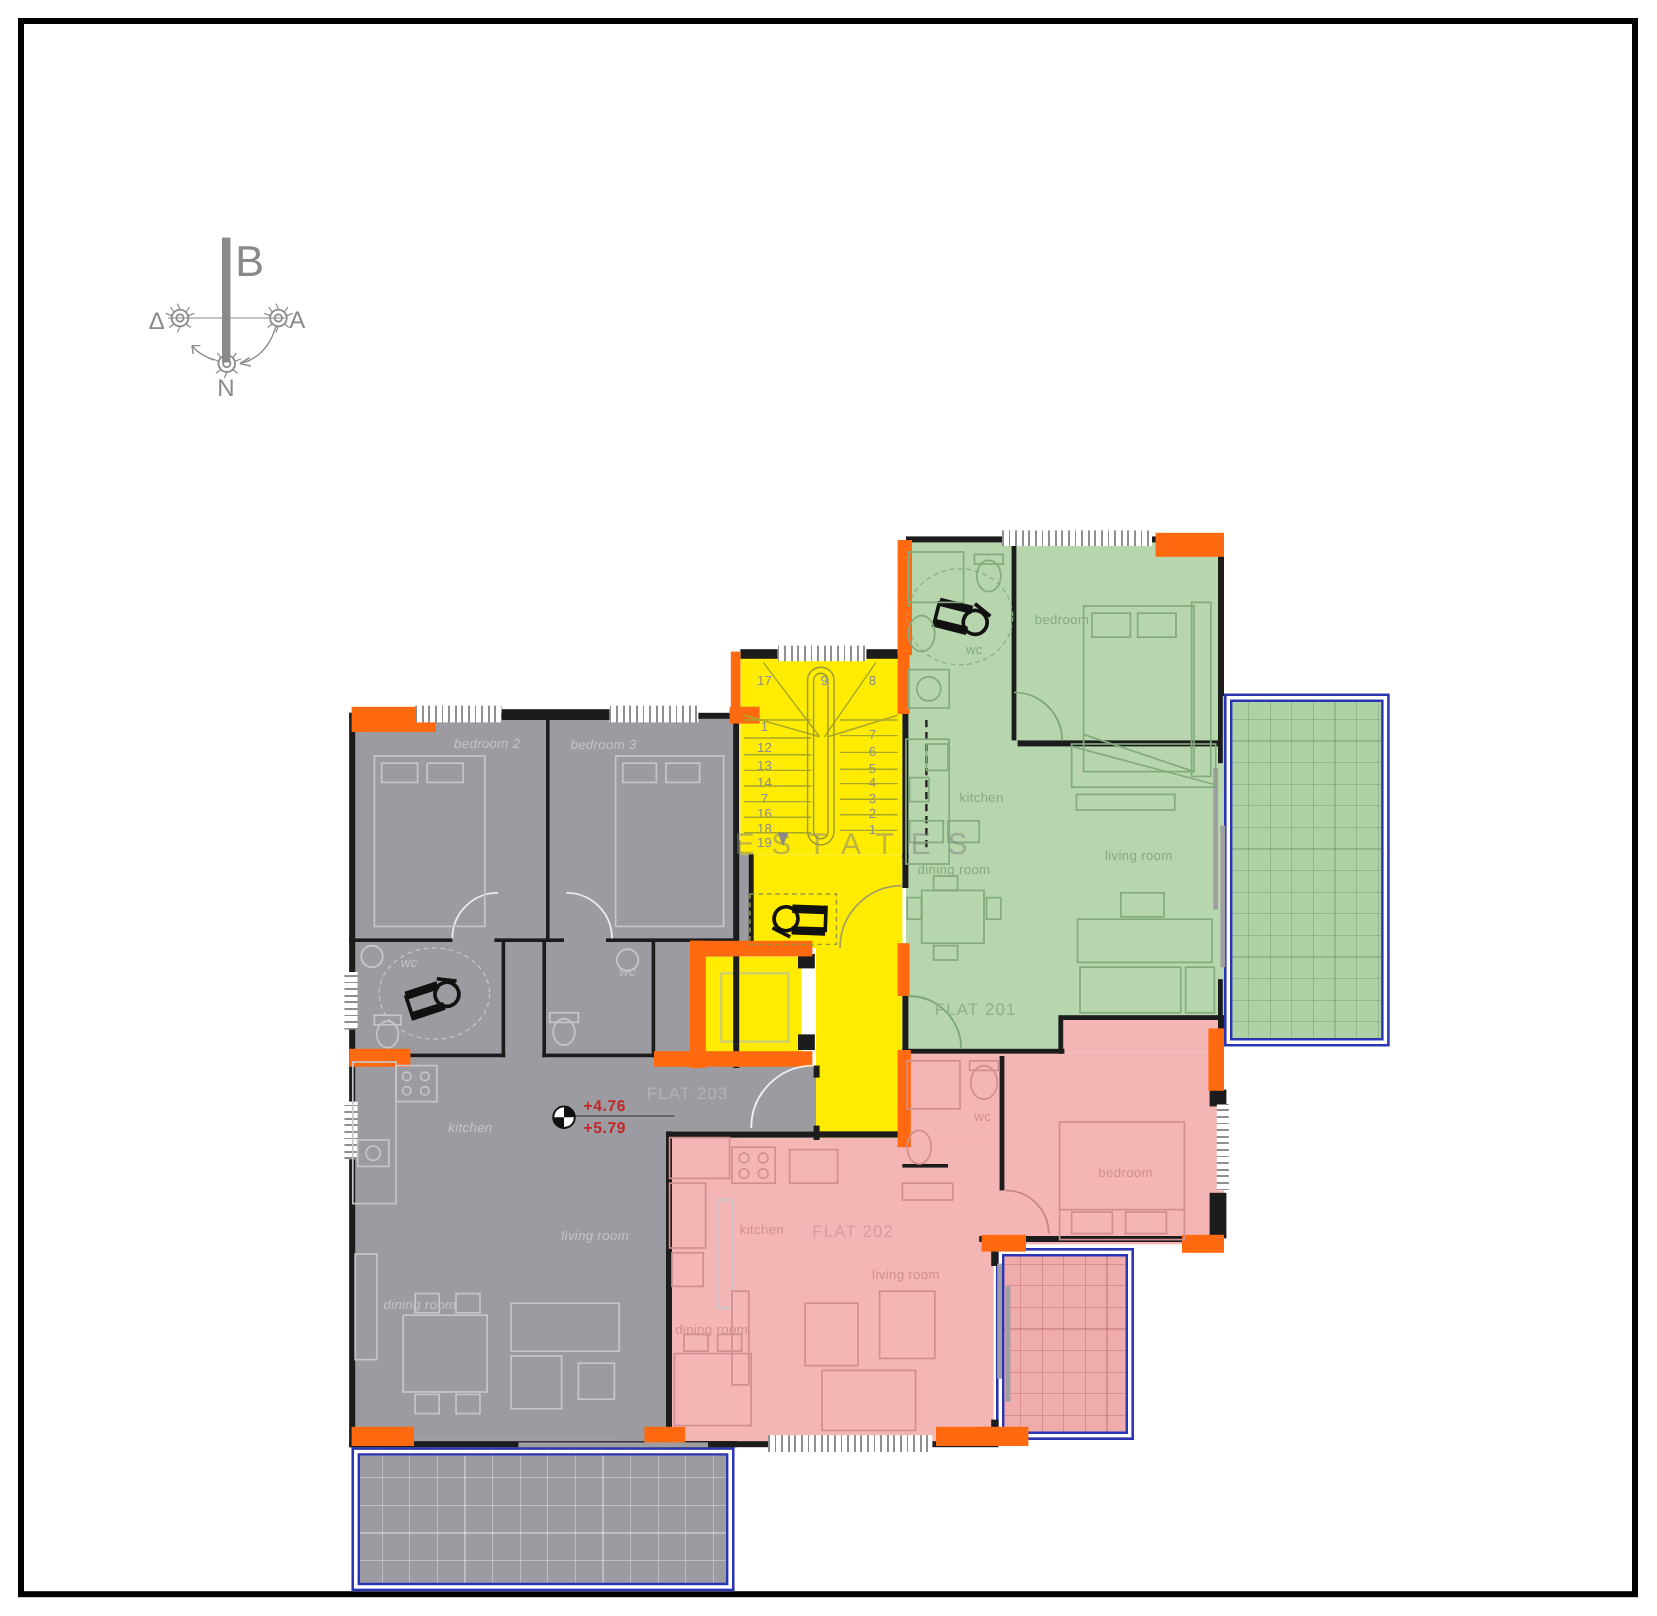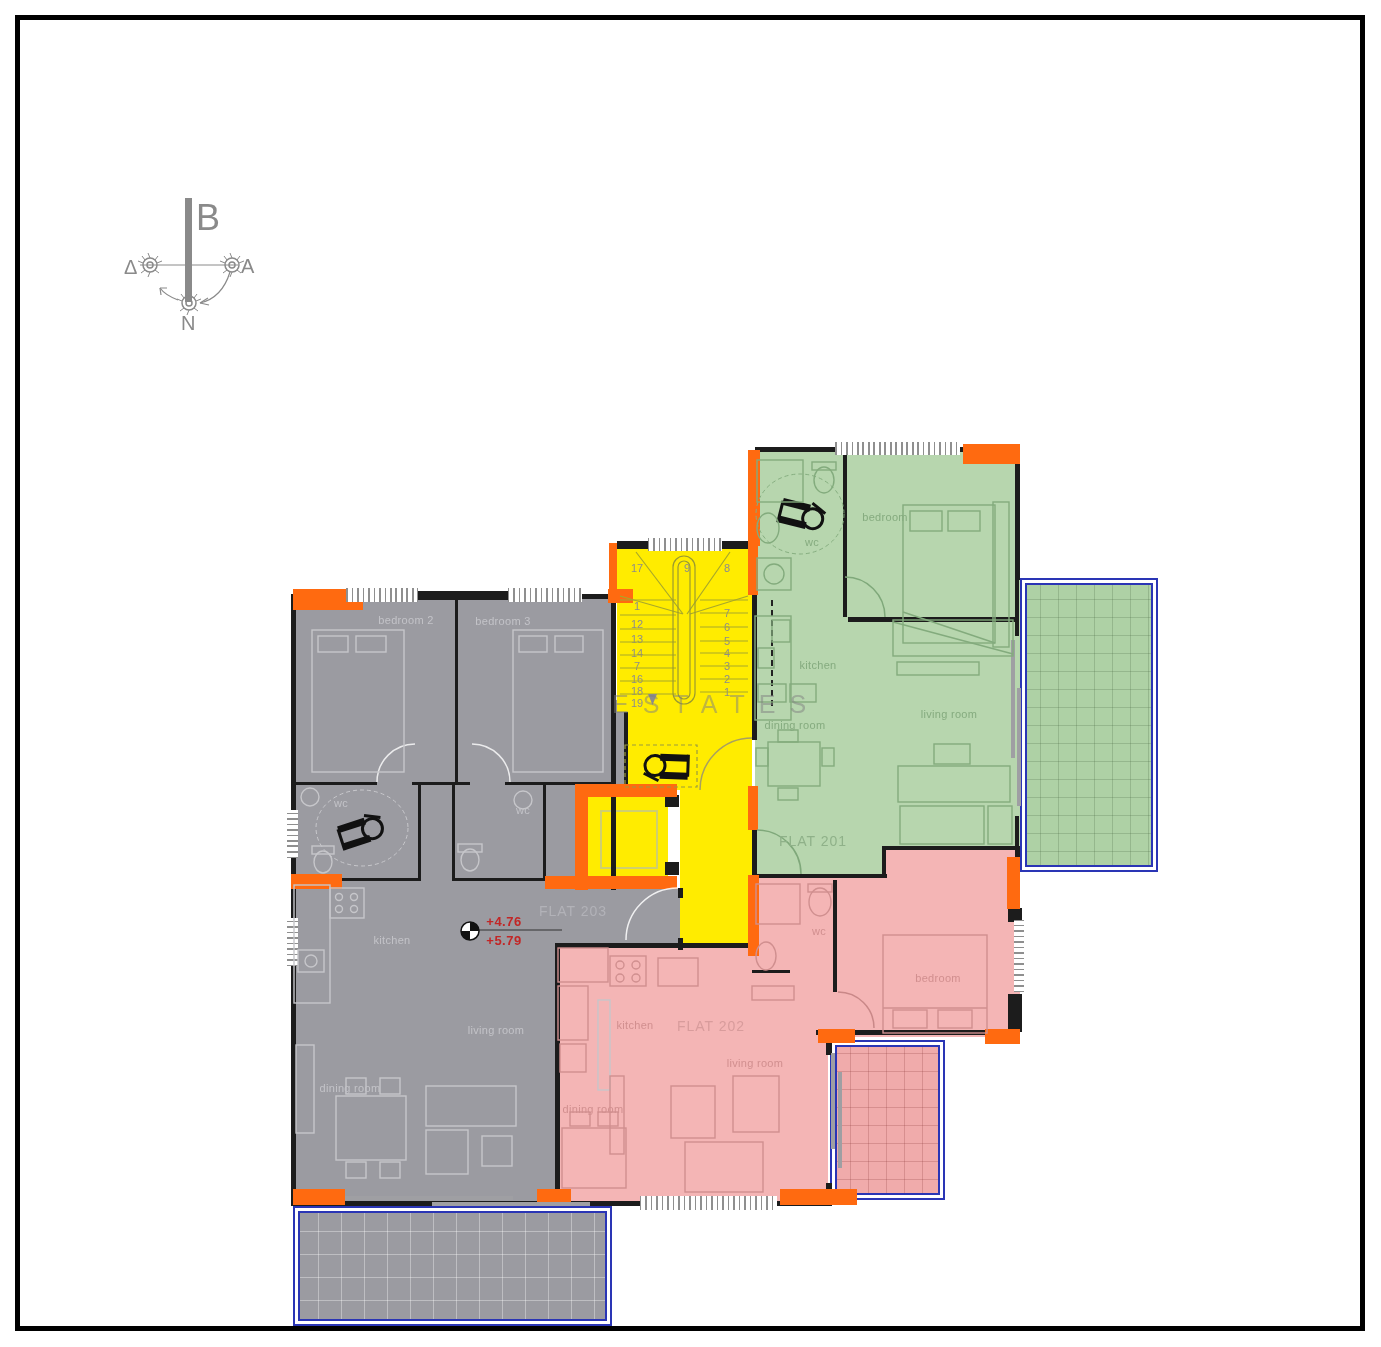--- a/index.html
+++ b/index.html
@@ -16,21 +16,21 @@
   .green-bg{background:#b7d6ae;}
   .pink-bg{background:#f4b5b5;}
   .yellow-bg{background:#ffec00;}
   .balcony{box-sizing:border-box;border:2px solid #2a35b5;box-shadow:inset 0 0 0 3px #fff,inset 0 0 0 5px #2a35b5;z-index:3;}
   .tiles-green{background-color:#aed1a5;background-image:repeating-linear-gradient(0deg,rgba(60,90,55,.22) 0 1px,transparent 1px 18px),repeating-linear-gradient(90deg,rgba(60,90,55,.22) 0 1px,transparent 1px 18px);}
   .tiles-pink{background-color:#f0abab;background-image:repeating-linear-gradient(0deg,rgba(140,60,60,.25) 0 1px,transparent 1px 18px),repeating-linear-gradient(90deg,rgba(140,60,60,.25) 0 1px,transparent 1px 18px);}
   .tiles-gray{background-color:#9b9ba1;background-image:repeating-linear-gradient(0deg,rgba(255,255,255,.35) 0 1px,transparent 1px 23px),repeating-linear-gradient(90deg,rgba(255,255,255,.35) 0 1px,transparent 1px 23px);}
   .elev-car{position:absolute;left:600px;top:810px;width:54px;height:55px;border:2px solid #cfcf6e;z-index:6;}
   .lbl{position:absolute;transform:translate(-50%,-50%);font-size:11px;white-space:nowrap;z-index:30;letter-spacing:.3px;}
   .lbl-flat{font-size:14px;letter-spacing:1px;}
-  .lg{color:#c3c3c8;} .lg2{color:#b2b2b8;}
+  .lg{color:#c3c3c8;font-style:italic;} .lg2{color:#b2b2b8;}
   .ggr{color:#85ab7f;} .ggr2{color:#8fb189;}
   .gpk{color:#d18f8f;} .gpk2{color:#d89c9c;}
   .red{color:#c22626;font-size:13px;font-weight:bold;letter-spacing:.5px;}
   .stair-num{position:absolute;transform:translate(-50%,-50%);font-size:11px;color:#8c8c8c;z-index:15;}
   #overlay{position:absolute;left:0;top:0;z-index:20;pointer-events:none;}
   .watermark{position:absolute;z-index:40;color:rgba(122,122,122,.55);pointer-events:none;}
   .wm1{left:596px;top:608px;font-size:74px;letter-spacing:2px;}
   .wm2{left:612px;top:690px;font-size:25px;letter-spacing:14px;color:rgba(128,128,128,.5);}
 </style>
 </head>

